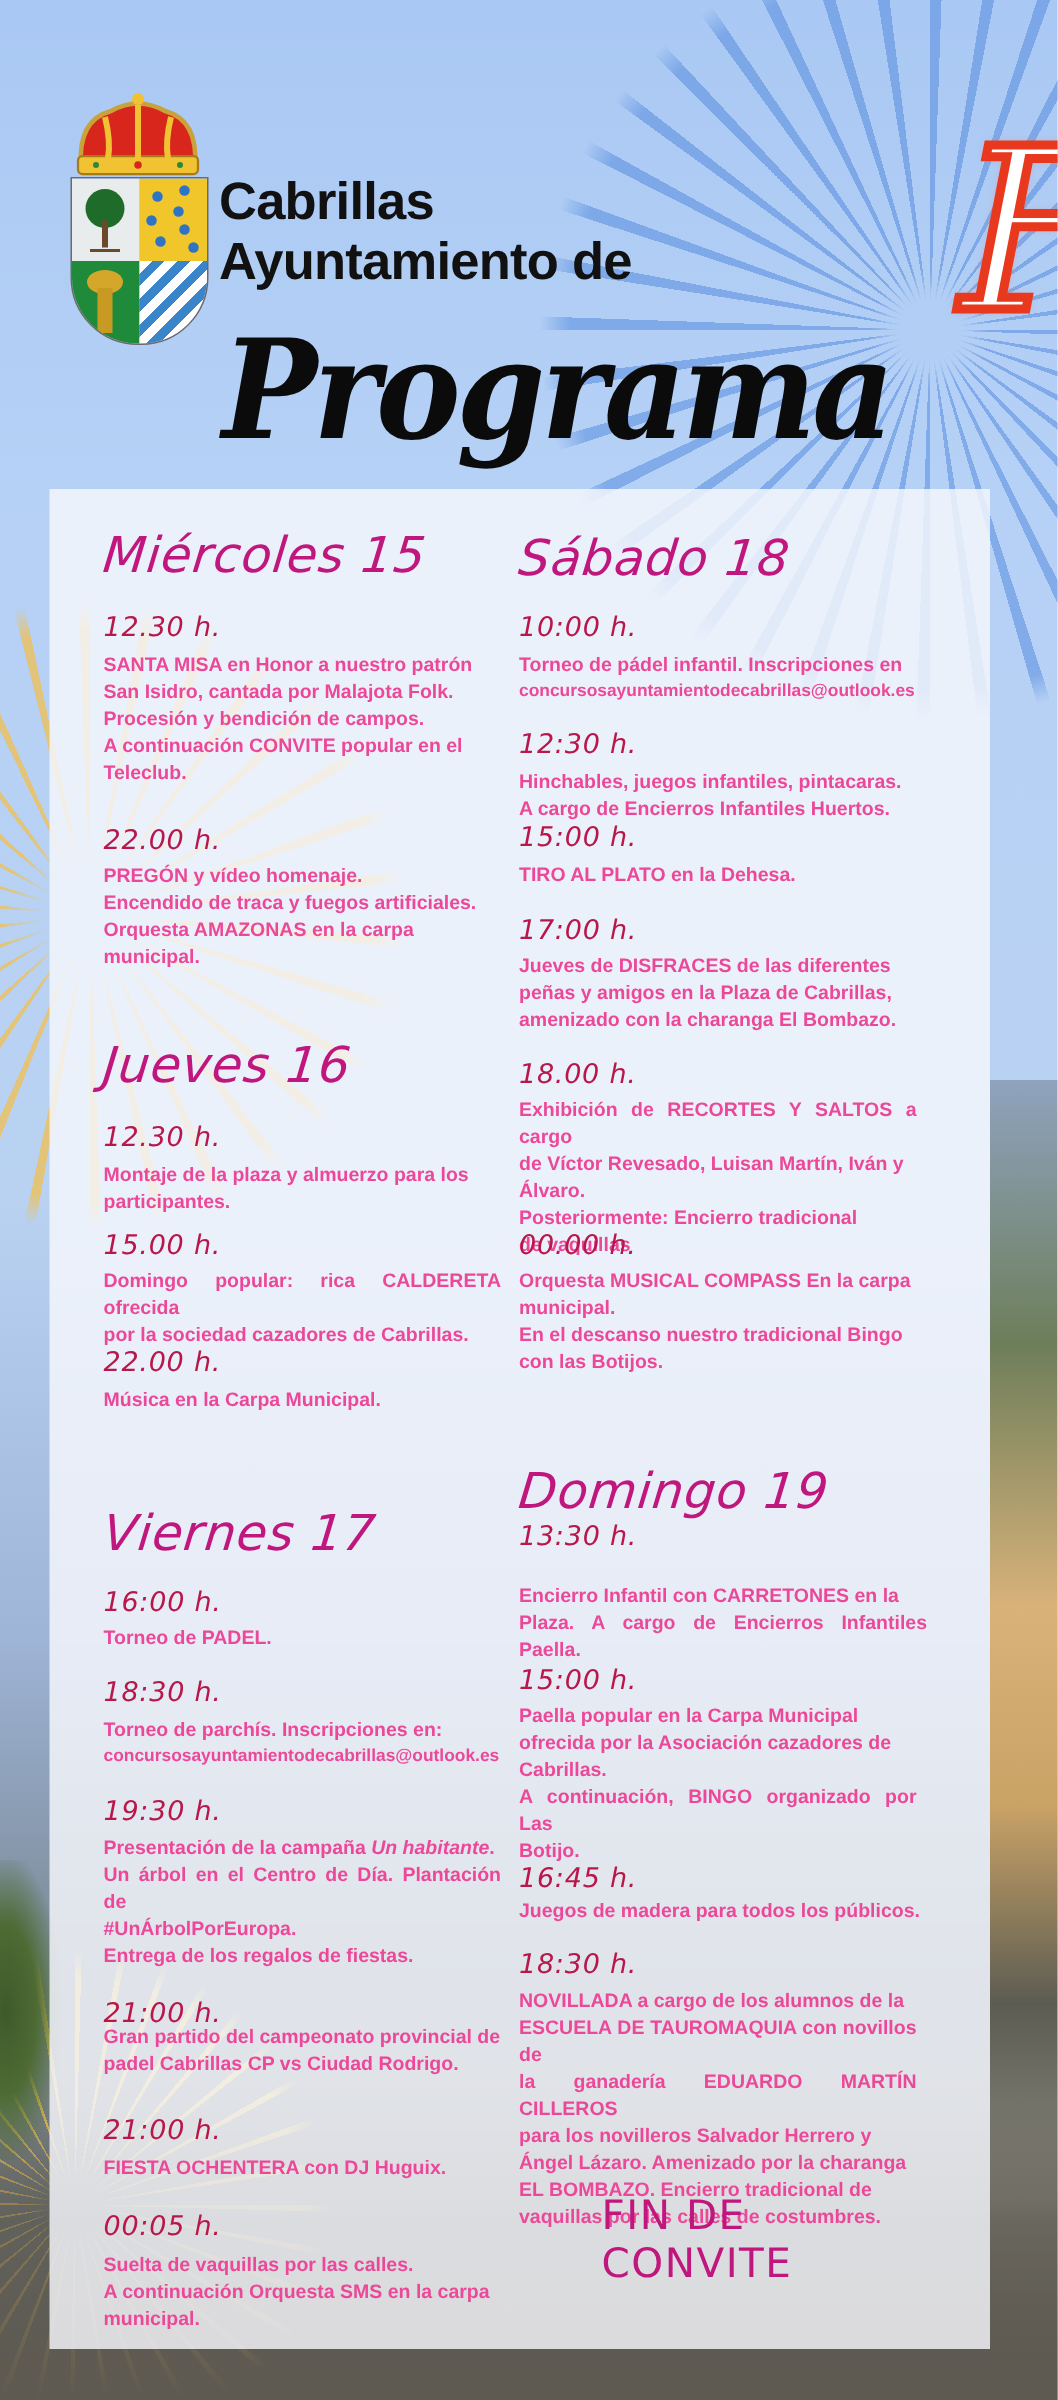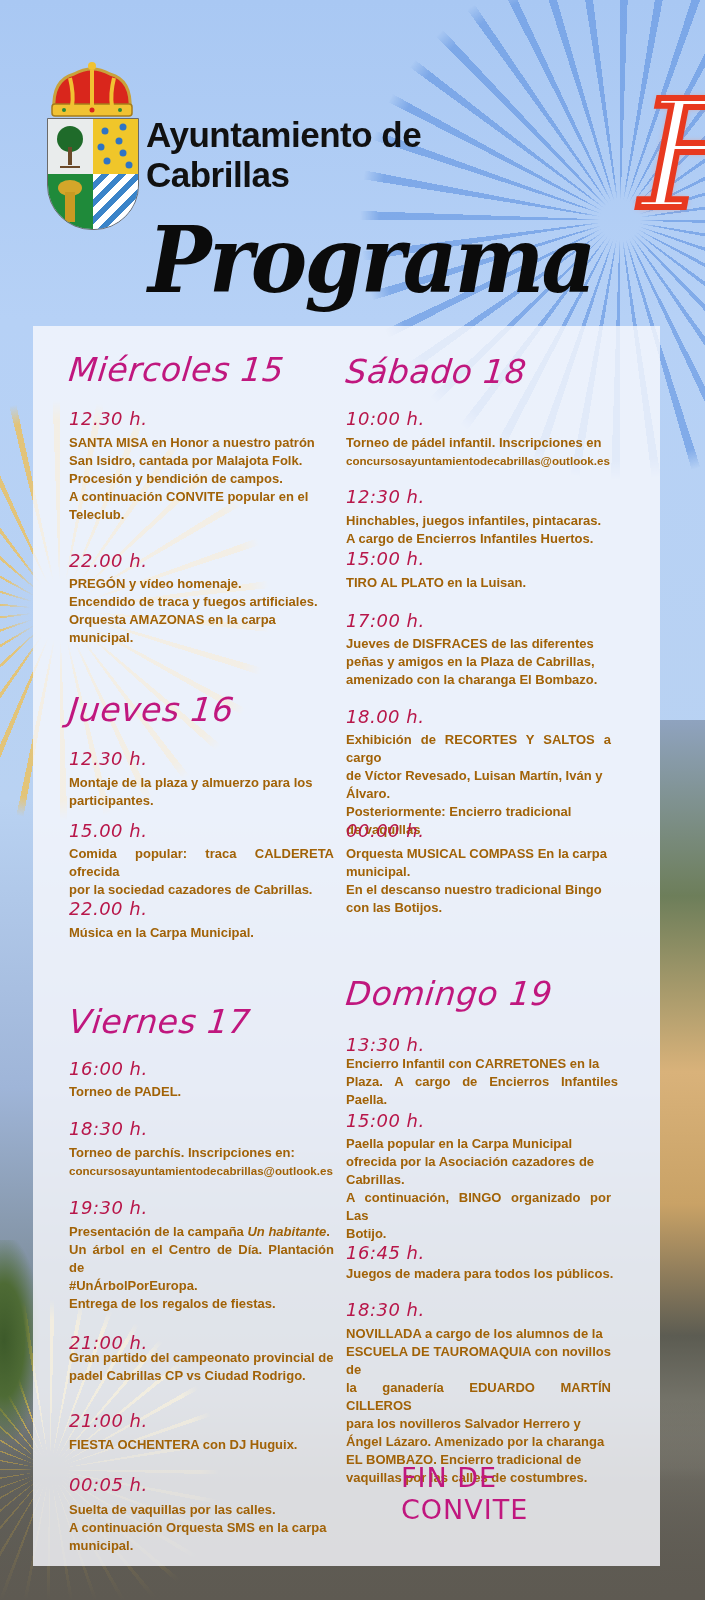--- a/index.html
+++ b/index.html
@@ -51,21 +51,21 @@
   .main-title { position:absolute; left:148px; top:205px; font-family:"DejaVu Serif", serif; font-style:italic; font-weight:bold; font-size:92px; line-height:110px; color:#0b0b0b; letter-spacing:-3px; transform:scaleX(0.92); transform-origin:left; }
 
   
   .panel { position:absolute; left:33px; top:326px; width:627px; height:1240px; background:rgba(246,248,252,0.82); }
   .col { position:absolute; top:0; }
   .col-left { left:36px; width:265px; }
   .col-right { left:313px; width:272px; }
 
   .day { position:absolute; left:0; font-family:"DejaVu Sans", sans-serif; font-size:33px; line-height:40px; color:#c0177e; letter-spacing:0.5px; font-style:italic; transform:skewX(-6deg); }
   .time { position:absolute; left:0; font-family:"DejaVu Sans", sans-serif; font-size:18px; line-height:22px; color:#b8174a; font-style:italic; letter-spacing:0.5px; }
-  .desc { position:absolute; left:0; font-size:13px; line-height:18px; font-weight:bold; color:#a16207; white-space:pre-line; text-align:justify; }
+  .desc { position:absolute; left:0; font-size:13px; line-height:18px; font-weight:bold; color:#ec4899; white-space:pre-line; text-align:justify; }
   .desc.small { font-size:11.6px; font-weight:bold; }
   .desc em { }
   .end { position:absolute; left:55px; font-family:"DejaVu Sans", sans-serif; font-size:27px; line-height:32px; color:#c0177e; letter-spacing:1px; }
 </style>
 </head>
 <body>
 
 <div class="bg-burst"></div>
 <div class="bg-burst-gold"></div>
 <div class="bg-burst-gold2"></div>
@@ -106,22 +106,22 @@
     <div class="q q3">
       <svg width="45" height="55" viewBox="0 0 45 55">
           <ellipse cx="22" cy="14" rx="12" ry="8" fill="#d4a62a"></ellipse>
           <rect x="17" y="18" width="10" height="30" fill="#c99a22"></rect>
         </svg>
     </div>
     <div class="q q4"></div>
   </div>
 </div>
 <div class="org-name">
+  <div>Cabrillas</div>
   <div>Ayuntamiento de</div>
-  <div>Cabrillas</div>
 </div>
 <div class="main-title">Programa</div>
 
 <div class="panel">
 
   <div class="col col-left">
 
     <div class="day" style="top:24px">Miércoles 15</div>
     <div class="time" style="top:82px">12.30 h.</div>
     <div class="desc" style="top:108px;width:265px">SANTA MISA en Honor a nuestro patrón
@@ -133,21 +133,21 @@
     <div class="desc" style="top:249px;width:265px">PREGÓN y vídeo homenaje.
 Encendido de traca y fuegos artificiales.
 Orquesta AMAZONAS en la carpa
 municipal.</div>
 
     <div class="day" style="top:364px">Jueves 16</div>
     <div class="time" style="top:422px">12.30 h.</div>
     <div class="desc" style="top:448px;width:265px">Montaje de la plaza y almuerzo para los
 participantes.</div>
     <div class="time" style="top:494px">15.00 h.</div>
-    <div class="desc" style="top:519px;width:265px">Comida popular: traca CALDERETA ofrecida
+    <div class="desc" style="top:519px;width:265px">Domingo popular: rica CALDERETA ofrecida
 por la sociedad cazadores de Cabrillas.</div>
     <div class="time" style="top:572px">22.00 h.</div>
     <div class="desc" style="top:598px;width:265px">Música en la Carpa Municipal.</div>
 
     <div class="day" style="top:676px">Viernes 17</div>
     <div class="time" style="top:732px">16:00 h.</div>
     <div class="desc" style="top:757px;width:265px">Torneo de PADEL.</div>
     <div class="time" style="top:792px">18:30 h.</div>
     <div class="desc" style="top:818px;width:265px">Torneo de parchís. Inscripciones en:</div>
     <div class="desc small" style="top:836px;width:270px">concursosayuntamientodecabrillas@outlook.es</div>
@@ -170,39 +170,39 @@
   <div class="col col-right">
 
     <div class="day" style="top:26px">Sábado 18</div>
     <div class="time" style="top:82px">10:00 h.</div>
     <div class="desc" style="top:108px;width:265px">Torneo de pádel infantil. Inscripciones en</div>
     <div class="desc small" style="top:126px;width:272px">concursosayuntamientodecabrillas@outlook.es</div>
     <div class="time" style="top:160px">12:30 h.</div>
     <div class="desc" style="top:186px;width:265px">Hinchables, juegos infantiles, pintacaras.
 A cargo de Encierros Infantiles Huertos.</div>
     <div class="time" style="top:222px">15:00 h.</div>
-    <div class="desc" style="top:248px;width:265px">TIRO AL PLATO en la Luisan.</div>
+    <div class="desc" style="top:248px;width:265px">TIRO AL PLATO en la Dehesa.</div>
     <div class="time" style="top:284px">17:00 h.</div>
     <div class="desc" style="top:309px;width:265px">Jueves de DISFRACES de las diferentes
 peñas y amigos en la Plaza de Cabrillas,
 amenizado con la charanga El Bombazo.</div>
     <div class="time" style="top:380px">18.00 h.</div>
     <div class="desc" style="top:405px;width:265px">Exhibición de RECORTES Y SALTOS a cargo
 de Víctor Revesado, Luisan Martín, Iván y
 Álvaro.
 Posteriormente: Encierro tradicional
 de vaquillas</div>
     <div class="time" style="top:494px">00.00 h.</div>
     <div class="desc" style="top:519px;width:265px">Orquesta MUSICAL COMPASS En la carpa
 municipal.
 En el descanso nuestro tradicional Bingo
 con las Botijos.</div>
 
     <div class="day" style="top:648px">Domingo 19</div>
-    <div class="time" style="top:708px">13:30 h.</div>
+    <div class="time" style="top:688px">13:30 h.</div>
     <div class="desc" style="top:729px;width:272px">Encierro Infantil con CARRETONES en la
 Plaza. A cargo de Encierros Infantiles Paella.</div>
     <div class="time" style="top:784px">15:00 h.</div>
     <div class="desc" style="top:809px;width:265px">Paella popular en la Carpa Municipal
 ofrecida por la Asociación cazadores de
 Cabrillas.
 A continuación, BINGO organizado por Las
 Botijo.</div>
     <div class="time" style="top:916px">16:45 h.</div>
     <div class="desc" style="top:939px;width:272px">Juegos de madera para todos los públicos.</div>

